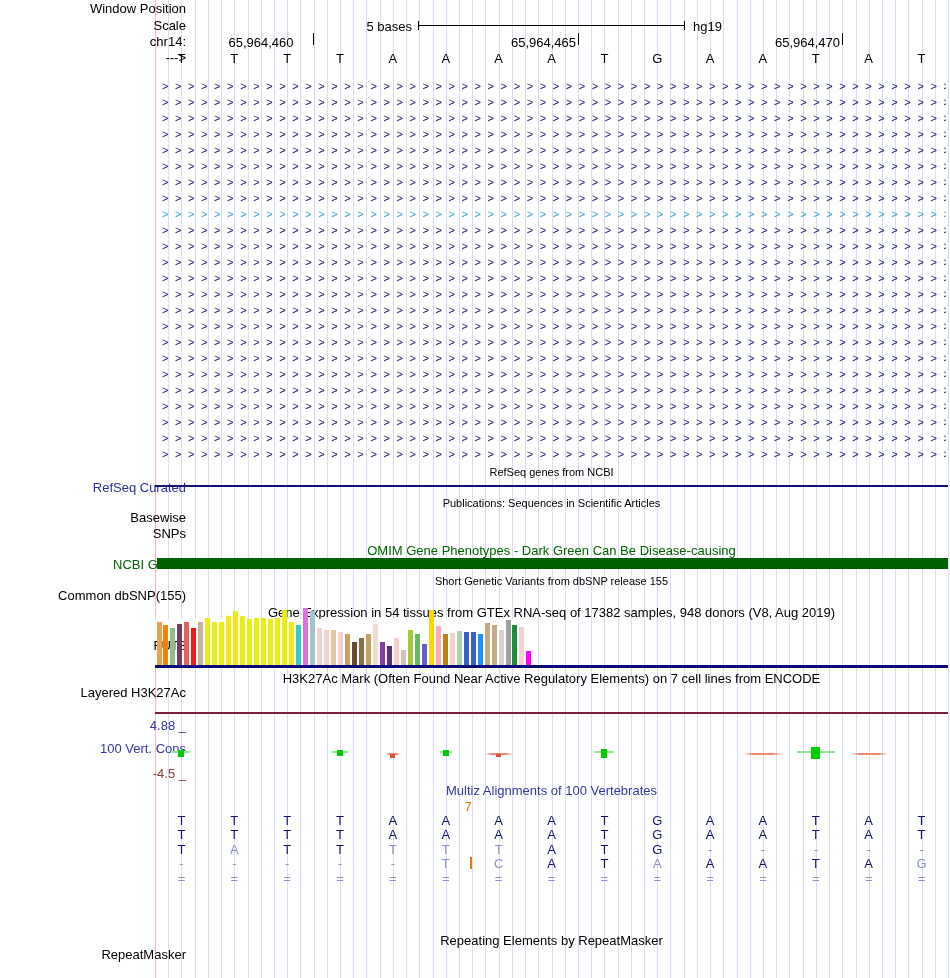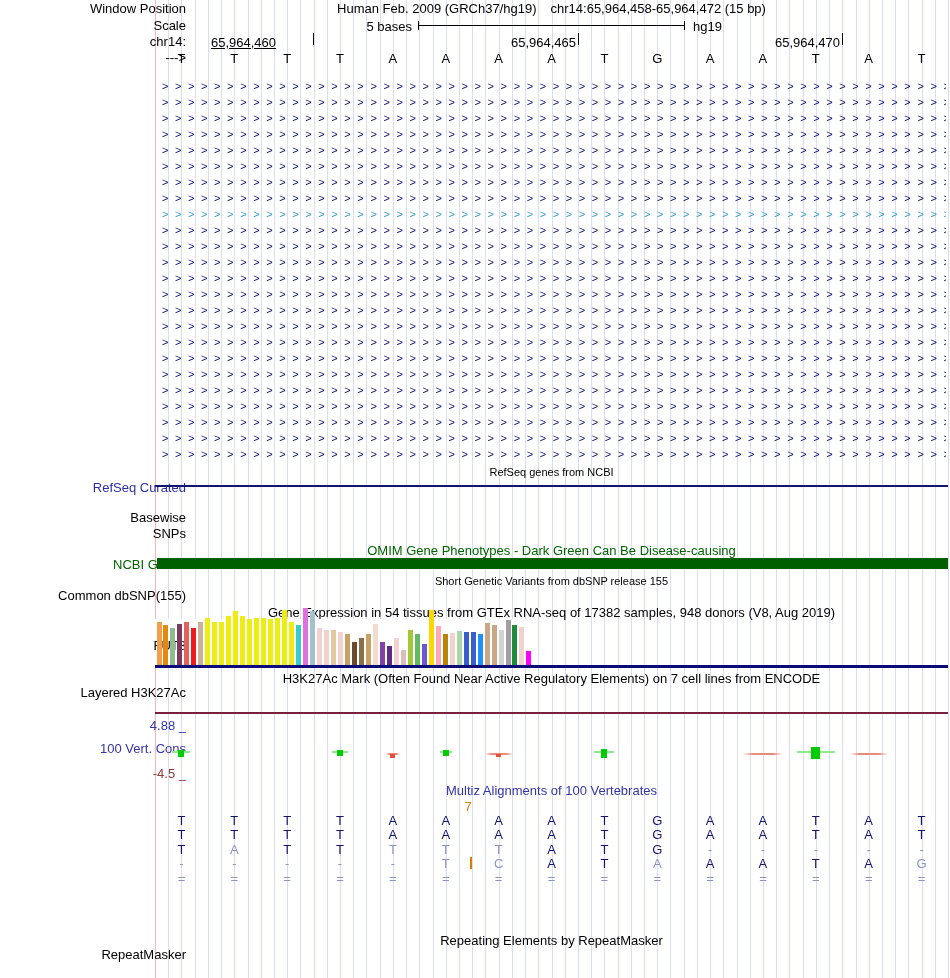--- a/index.html
+++ b/index.html
@@ -79,39 +79,37 @@
       <div class="abs" style="left: 895.152px; top: 0px; width: 1px; height: 978px; background: rgb(217, 221, 243);"></div>
       <div class="abs" style="left: 908.369px; top: 0px; width: 1px; height: 978px; background: rgb(217, 221, 243);"></div>
       <div class="abs" style="left: 921.586px; top: 0px; width: 1px; height: 978px; background: rgb(217, 221, 243);"></div>
       <div class="abs" style="left: 934.803px; top: 0px; width: 1px; height: 978px; background: rgb(217, 221, 243);"></div>
       <div class="abs" style="left: 948.02px; top: 0px; width: 1px; height: 978px; background: rgb(217, 221, 243);"></div>
     </div>
 
   <div class="abs" style="left:155px;top:0;width:1px;height:978px;background:#FFB6B6;"></div>
 
   <div class="lbl" style="top:2px;">Window Position</div>
-  <div class="title" style="top:2px;">
-    <span style="margin-right:14px;">Human Feb. 2009 (GRCh37/hg19)</span><span>chr14:65,964,458-65,964,472 (15 bp)</span>
-  </div>
 
   <div class="lbl" style="top:19px;">Scale</div>
   <div class="abs" style="left:312px;top:19px;width:100px;text-align:right;">5 bases</div>
   <div class="abs" style="left:418px;top:25px;width:267px;height:1px;background:#000;"></div>
   <div class="abs" style="left:418px;top:21px;width:1px;height:9px;background:#000;"></div>
   <div class="abs" style="left:684px;top:21px;width:1px;height:9px;background:#000;"></div>
   <div class="abs" style="left:693px;top:19px;">hg19</div>
 
   <div class="lbl" style="top:35px;">chr14:</div>
   <div class="lbl" style="top:51px;">---&gt;</div>
 
 
   <div class="title small" style="top:467px;">RefSeq genes from NCBI</div>
   <div class="lbl" style="top:481px;color:#2D2DA8;">RefSeq Curated</div>
   <div class="abs" style="left:155px;top:485px;width:793px;height:2px;background:#131372;"></div>
 
+  <div class="title small" style="top:498px;">Publications: Sequences in Scientific Articles</div>
   <div class="lbl" style="top:511px;">Basewise</div>
   <div class="lbl" style="top:527px;">SNPs</div>
 
   <div class="title green" style="top:544px;">OMIM Gene Phenotypes - Dark Green Can Be Disease-causing</div>
   <div class="lbl green" style="top:558px;">NCBI Genes</div>
   <div class="abs" style="left:157px;top:558px;width:791px;height:11px;background:#005F00;"></div>
 
   <div class="title small" style="top:576px;">Short Genetic Variants from dbSNP release 155</div>
   <div class="lbl" style="top:589px;">Common dbSNP(155)</div>
 
@@ -130,21 +128,21 @@
 
   <div class="title blue" style="top:784px;">Multiz Alignments of 100 Vertebrates</div>
   <div class="abs" style="left:458px;top:799px;width:20px;text-align:center;color:#E07D00;">7</div>
   <div class="abs" style="left:470px;top:857px;width:2px;height:12px;background:#E07D00;"></div>
 
   <div class="title" style="top:934px;">Repeating Elements by RepeatMasker</div>
   <div class="lbl" style="top:948px;">RepeatMasker</div>
 
   <div id="dyn" class="abs" style="left:0;top:0;">
       <div class="abs" style="left: 313px; top: 33px; width: 1px; height: 12px; background: rgb(0, 0, 0);"></div>
-      <div class="abs" style="left: 211px; top: 35px; width: 100px; text-align: left; text-decoration: underline;">65,964,460</div>
+      <div class="abs" style="left: 211px; top: 35px; width: 100px; text-align: center;">65,964,460</div>
       <div class="abs" style="left: 578px; top: 33px; width: 1px; height: 12px; background: rgb(0, 0, 0);"></div>
       <div class="abs" style="left: 476px; top: 35px; width: 100px; text-align: right;">65,964,465</div>
       <div class="abs" style="left: 842px; top: 33px; width: 1px; height: 12px; background: rgb(0, 0, 0);"></div>
       <div class="abs" style="left: 740px; top: 35px; width: 100px; text-align: right;">65,964,470</div>
       <div class="abs" style="left: 168.433px; top: 51px; width: 26px; text-align: center;">T</div>
       <div class="abs" style="left: 221.3px; top: 51px; width: 26px; text-align: center;">T</div>
       <div class="abs" style="left: 274.167px; top: 51px; width: 26px; text-align: center;">T</div>
       <div class="abs" style="left: 327.033px; top: 51px; width: 26px; text-align: center;">T</div>
       <div class="abs" style="left: 379.9px; top: 51px; width: 26px; text-align: center;">A</div>
       <div class="abs" style="left: 432.767px; top: 51px; width: 26px; text-align: center;">A</div>

